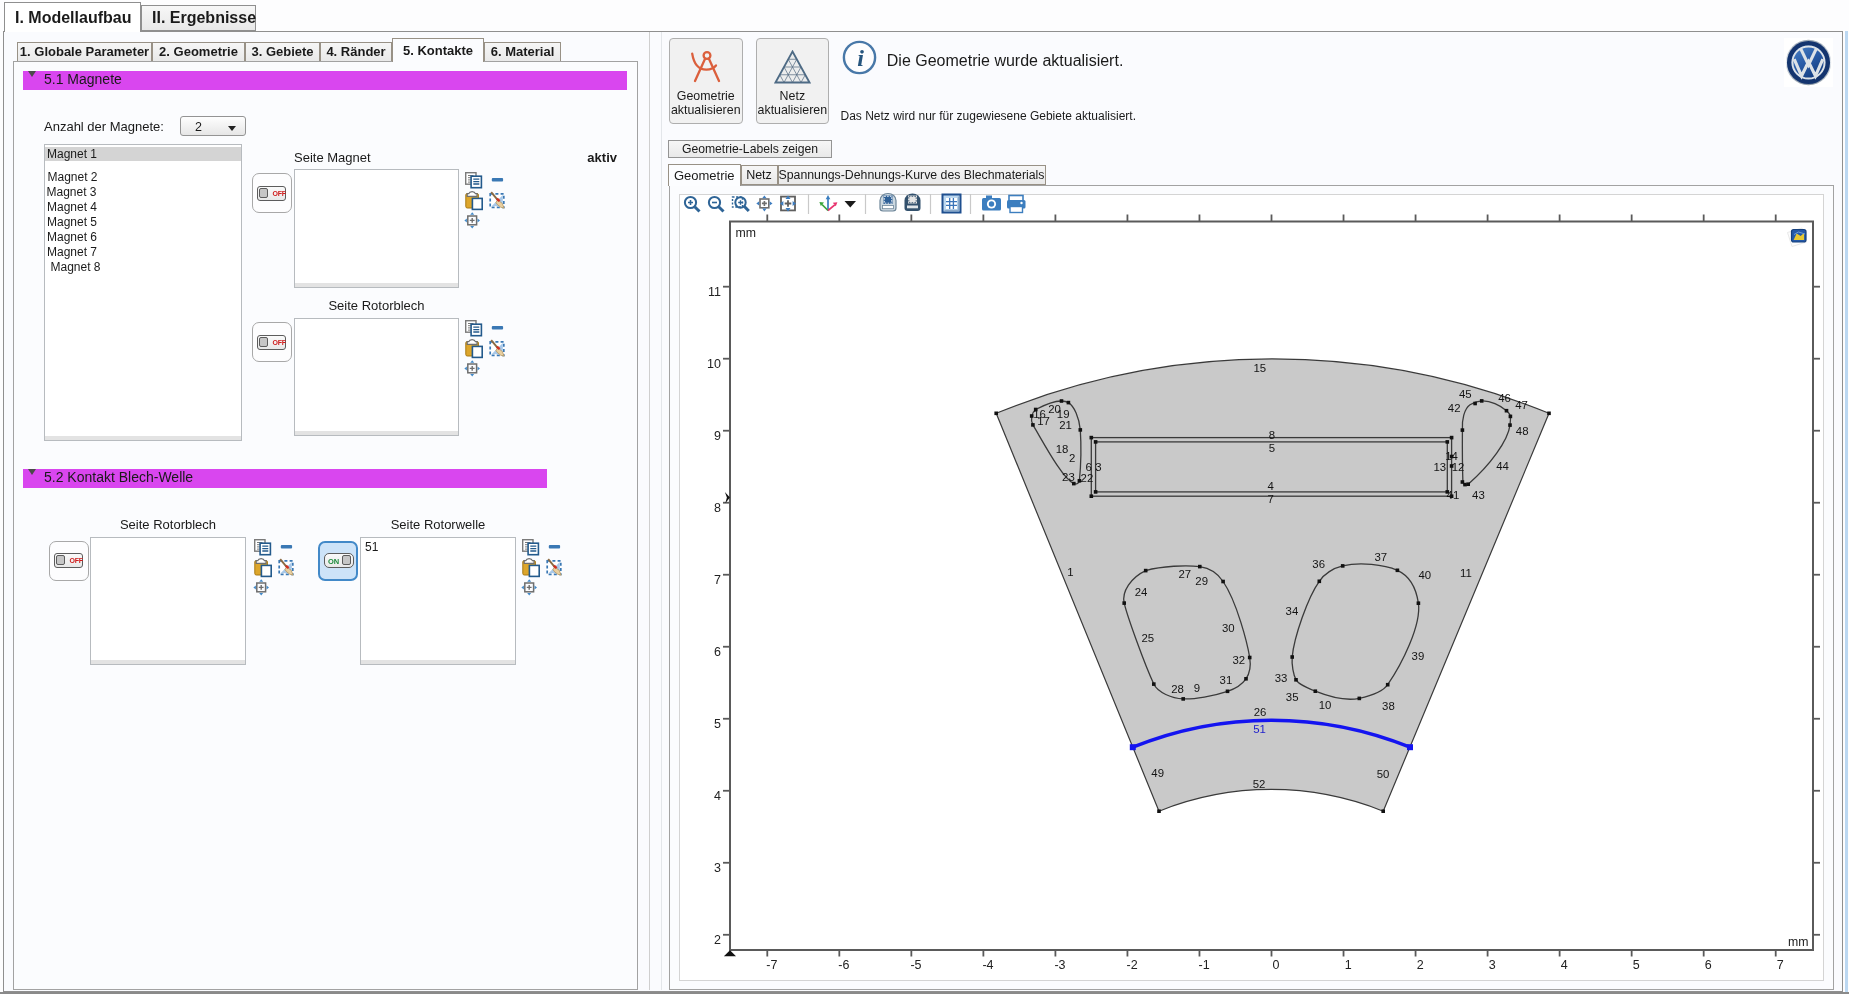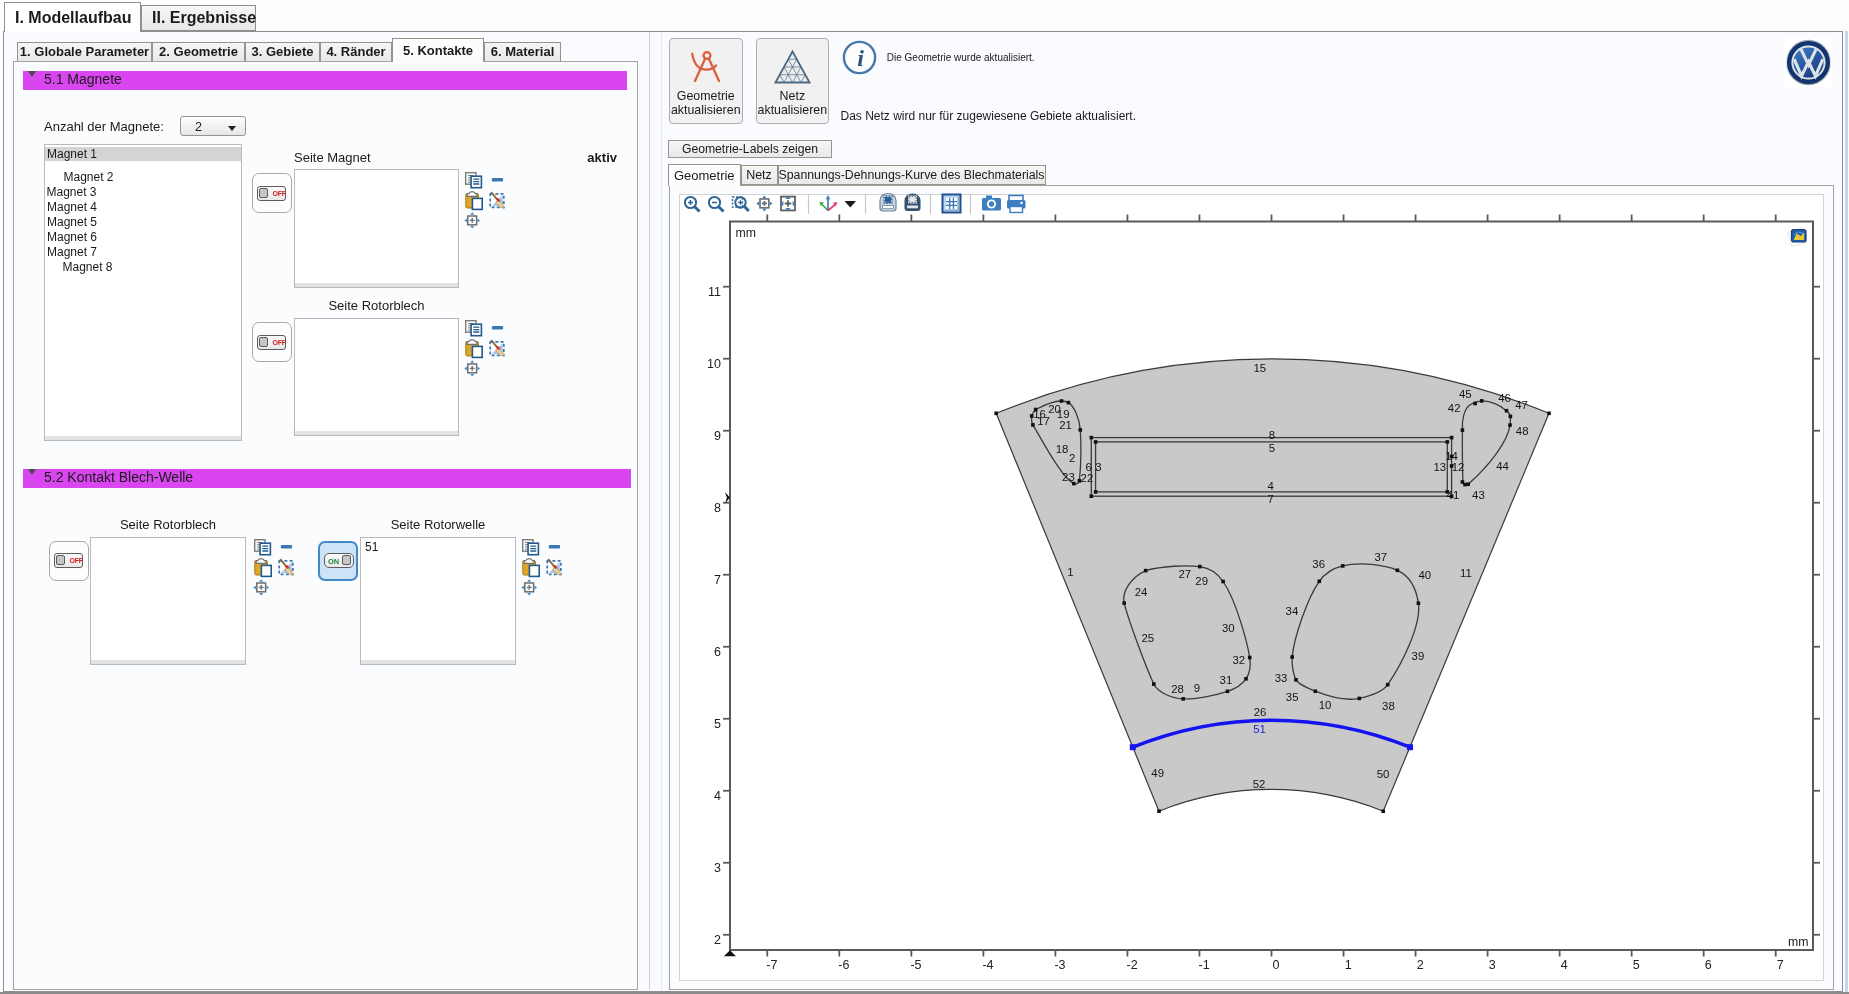--- a/index.html
+++ b/index.html
@@ -36,27 +36,27 @@
 <div class="abs sect" style="left:23px;top:71px;width:604px;height:19px"><span class="tri"></span>5.1 Magnete</div>
 <div class="abs flabel" style="left:44px;top:119px">Anzahl der Magnete:</div>
 
 <div class="abs" style="left:180px;top:116px;width:66px;height:20px;background:linear-gradient(#fefefe,#e6e6e6);border:1px solid #949494;border-radius:3px;font-size:12.5px">
   <span class="abs" style="left:14px;top:3px">2</span>
   <span class="abs" style="right:9px;top:8.5px;width:0;height:0;border-left:4.5px solid transparent;border-right:4.5px solid transparent;border-top:5px solid #222"></span>
 </div>
 
 <div class="abs lbox" style="left:43.5px;top:143.5px;width:198px;height:297px;font-size:12px;padding-top:2px">
   <div style="background:#d4d4d4;padding:0 0 0 2.5px;height:14px;line-height:14px;margin-bottom:9px">Magnet 1</div>
-  <div style="padding-left:19px;height:15px;line-height:15px">Magnet 2</div>
+  <div style="padding-left:3px;height:15px;line-height:15px">Magnet 2</div>
   <div style="padding-left:2px;height:15px;line-height:15px">Magnet 3</div>
   <div style="padding-left:2.5px;height:15px;line-height:15px">Magnet 4</div>
   <div style="padding-left:2.5px;height:15px;line-height:15px">Magnet 5</div>
   <div style="padding-left:2.5px;height:15px;line-height:15px">Magnet 6</div>
   <div style="padding-left:2.5px;height:15px;line-height:15px">Magnet 7</div>
-  <div style="padding-left:18px;height:15px;line-height:15px">Magnet 8</div>
+  <div style="padding-left:6px;height:15px;line-height:15px">Magnet 8</div>
 </div>
 
 <div class="abs flabel" style="left:294px;top:150px;width:165px;text-align:left">Seite Magnet</div>
 <div class="abs flabel" style="left:557px;top:150px;width:60px;text-align:right;font-weight:bold">aktiv</div>
 
 <div class="abs offbtn" style="left:252.4px;top:173.2px;width:40px;height:40px"></div>
 <div class="abs" style="left:256.5px;top:186px;width:29.5px;height:15px;border:1.5px solid #5c5c5c;border-radius:3px;background:linear-gradient(#fafafa,#e8e8e8)">
   <span class="abs" style="left:1.2px;top:1.2px;width:9.6px;height:9.6px;background:#c6c6c6;border:1.2px solid #5c5c5c;border-radius:2px"></span>
   <span class="abs" style="left:15px;top:3px;font-size:7px;font-weight:bold;color:#cf1d1d;letter-spacing:-0.2px">OFF</span>
 </div>
@@ -122,21 +122,21 @@
    <g>
      <rect x="3.8" y="44" width="8.8" height="8.8" fill="none" stroke="#6e6e6e" stroke-width="1.5"></rect>
      <path d="M 8.2 46 v 4.8 M 5.8 48.4 h 4.8" stroke="#6e6e6e" stroke-width="1.4"></path>
      <path d="M 8.2 40.2 l 2 2.5 h -4 z" fill="#4289c8"></path>
      <path d="M 8.2 56.6 l 2 -2.5 h -4 z" fill="#4289c8"></path>
      <path d="M 0.4 48.4 l 2.5 -2 v 4 z" fill="#4289c8"></path>
      <path d="M 16 48.4 l -2.5 -2 v 4 z" fill="#4289c8"></path>
    </g>
   </svg></div>
 
-<div class="abs sect" style="left:23px;top:469px;width:608px;height:19px"><span class="tri"></span>5.2 Kontakt Blech-Welle</div>
+<div class="abs sect" style="left:23px;top:469px;width:524px;height:19px"><span class="tri"></span>5.2 Kontakt Blech-Welle</div>
 
 <div class="abs flabel" style="left:90px;top:517px;width:156px;text-align:center">Seite Rotorblech</div>
 <div class="abs flabel" style="left:360px;top:517px;width:156px;text-align:center">Seite Rotorwelle</div>
 
 <div class="abs offbtn" style="left:49.4px;top:540.6px;width:40px;height:40px"></div>
 <div class="abs" style="left:53.5px;top:553px;width:29.5px;height:15px;border:1.5px solid #5c5c5c;border-radius:3px;background:linear-gradient(#fafafa,#e8e8e8)">
   <span class="abs" style="left:1.2px;top:1.2px;width:9.6px;height:9.6px;background:#c6c6c6;border:1.2px solid #5c5c5c;border-radius:2px"></span>
   <span class="abs" style="left:15px;top:3px;font-size:7px;font-weight:bold;color:#cf1d1d;letter-spacing:-0.2px">OFF</span>
 </div>
 <div class="abs lbox" style="left:90.2px;top:536.8px;width:155.8px;height:128.4px"></div>
@@ -227,21 +227,21 @@
     <path d="M 14.25 9.25 H 22.75 M 10 17 H 27 M 5.75 24.75 H 31.25"></path>
     <path d="M 14.25 9.25 L 27 32.5 M 10 17 L 18.5 32.5 M 5.75 24.75 L 10 32.5"></path>
     <path d="M 22.75 9.25 L 10 32.5 M 27 17 L 18.5 32.5 M 31.25 24.75 L 27 32.5"></path>
   </g>
 </svg>
 
 <svg class="abs" style="left:842px;top:40px" width="35" height="35" viewBox="0 0 35 35">
   <circle cx="17.5" cy="17.5" r="15.6" fill="#fdfdfe" stroke="#4878a8" stroke-width="2.4"></circle>
   <text x="18.5" y="26" font-family="Liberation Serif,serif" font-size="24" font-style="italic" font-weight="bold" fill="#26557e" text-anchor="middle">i</text>
 </svg>
-<div class="abs" style="left:886.8px;top:51.5px;font-size:10px">Die Geometrie wurde aktualisiert.</div>
+<div class="abs" style="left:886.8px;top:51.5px;font-size:16px">Die Geometrie wurde aktualisiert.</div>
 <div class="abs" style="left:840.5px;top:109px;font-size:12px">Das Netz wird nur für zugewiesene Gebiete aktualisiert.</div>
 
 <div class="abs" style="left:668px;top:139.5px;width:164px;height:18px;background:linear-gradient(#f6f6f6,#e9e9e9);border:1px solid #949494;text-align:center;font-size:12.2px;line-height:17px">Geometrie-Labels zeigen</div>
 
 <div class="abs rtab" style="left:668px;top:163.5px;width:72.5px;height:22px;background:#fcfdff;border-bottom:none;z-index:3;font-size:13px">Geometrie</div>
 <div class="abs rtab" style="left:740.5px;top:165px;width:37px;height:19.5px">Netz</div>
 <div class="abs rtab" style="left:777.5px;top:165px;width:268px;height:19.5px;font-size:12.3px">Spannungs-Dehnungs-Kurve des Blechmaterials</div>
 
 <div class="abs" style="left:668.9px;top:184.5px;width:1164.7px;height:805px;background:#fbfcfe;border:1px solid #a2a2a2"></div>
 <div class="abs" style="left:678.7px;top:193.7px;width:1145px;height:787px;background:#ffffff;border:1px solid #d4d4d4"></div>

